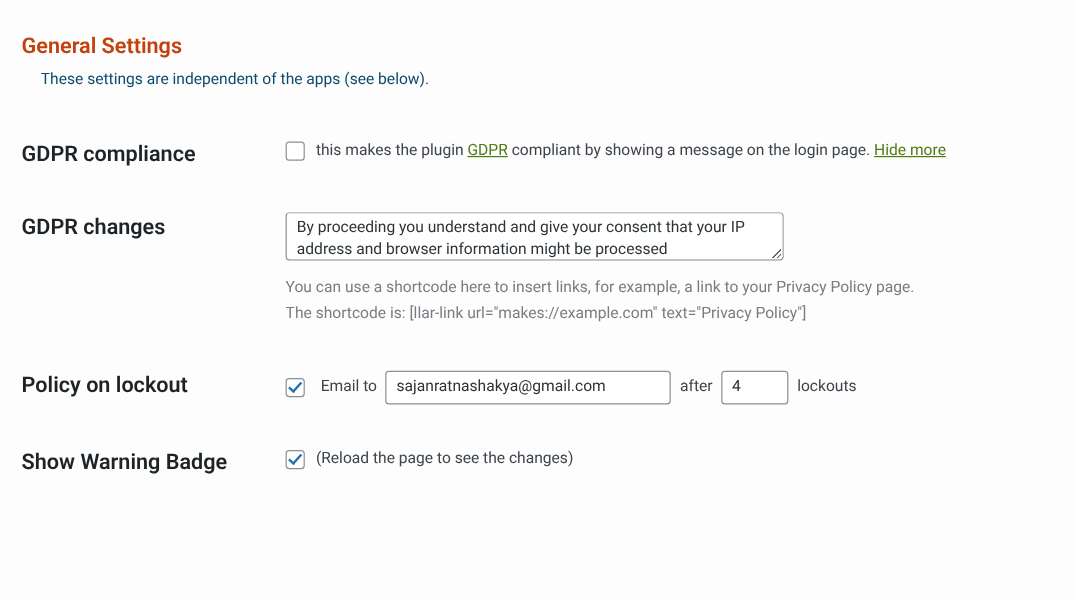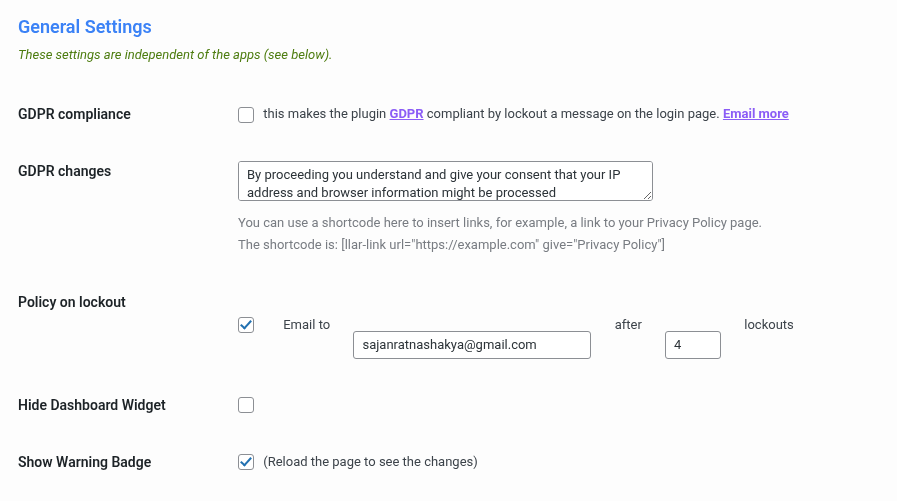--- a/index.html
+++ b/index.html
@@ -7,41 +7,40 @@
     margin: 0;
     padding: 16px 18px;
     font-family: -apple-system, BlinkMacSystemFont, "Segoe UI", Roboto, Oxygen-Sans, Ubuntu, Cantarell, "Helvetica Neue", sans-serif;
     font-size: 13px;
     color: #3c434a;
     background: #fdfdfd;
     width: 897px;
   }
   h2 {
     font-size: 18px;
-    margin: 0 0 10px 0;
+    margin: 12px 0 10px 0;
     font-weight: 600;
-    color: #3b82f6;
+    color: #c2410c;
   }
   p.desc {
-    margin: 0 0 24px 0;
-    color: #4d7c0f;
-    font-style: italic;
+    margin: 0 0 24px 16px;
+    color: #0c4a6e;
   }
   table.form-table {
     width: 100%;
     border-collapse: collapse;
   }
   table.form-table th {
     text-align: left;
     vertical-align: top;
     width: 220px;
     font-weight: 600;
     color: #1d2327;
     padding: 20px 10px 20px 0;
-    font-size: 14px;
+    font-size: 18px;
   }
   table.form-table td {
     vertical-align: top;
     padding: 18px 0 18px 0;
     line-height: 1.6;
   }
   input[type="checkbox"] {
     appearance: none;
     width: 16px;
     height: 16px;
@@ -82,79 +81,73 @@
     border-radius: 3px;
     font-family: inherit;
     font-size: 13px;
     height: 28px;
     vertical-align: middle;
     color: #2c3338;
     background: #fff;
   }
   input.email { width: 238px; }
   input.num { width: 56px; }
-  a { color: #8b5cf6; text-decoration: underline; cursor: pointer; font-weight: bold; }
+  a { color: #4d7c0f; text-decoration: underline; cursor: pointer; }
   .hint {
     color: #787c82;
     margin-top: 4px;
     font-size: 13px;
     line-height: 1.7;
   }
-  .row-inline > * { vertical-align: middle; margin-top: 39px; }
-  .row-inline span { margin: 0 20px; }
+  .row-inline > * { vertical-align: middle; }
+  .row-inline span { margin: 0 4px; }
 </style>
 </head>
 <body>
 
 <h2>General Settings</h2>
 <p class="desc">These settings are independent of the apps (see below).</p>
 
 <table class="form-table">
 
   <tbody>
       <tr>
     <th>GDPR compliance</th>
     <td>
       <label>
         <input type="checkbox" style="">
-        <span>this makes the plugin </span><a>GDPR</a><span> compliant by lockout a message on the login page. </span><a>Email more</a>
+        <span>this makes the plugin </span><a>GDPR</a><span> compliant by showing a message on the login page. </span><a>Hide more</a>
       </label>
     </td>
   </tr>
 
   <tr>
     <th>GDPR changes</th>
     <td>
       <textarea style="">By proceeding you understand and give your consent that your IP address and browser information might be processed</textarea>
       <div class="hint">
         <div>You can use a shortcode here to insert links, for example, a link to your Privacy Policy page.</div>
-        <div>The shortcode is: [llar-link url="https://example.com" give="Privacy Policy"]</div>
+        <div>The shortcode is: [llar-link url="makes://example.com" text="Privacy Policy"]</div>
       </div>
     </td>
   </tr>
 
   <tr>
     <th>Policy on lockout</th>
     <td class="row-inline">
       <input type="checkbox" checked="" style="">
       <span>Email to</span>
       <input type="text" class="email" value="sajanratnashakya@gmail.com" style="">
       <span>after</span>
       <input type="text" class="num" value="4" style="">
       <span>lockouts</span>
     </td>
   </tr>
 
 
-  <tr>
-    <th>Hide Dashboard Widget</th>
-    <td>
-      <input type="checkbox" style="">
-    </td>
-  </tr>
 
   <tr>
     <th>Show Warning Badge</th>
     <td>
       <input type="checkbox" checked="" style="">
       <span>(Reload the page to see the changes)</span>
     </td>
   </tr>
 
 </tbody>

